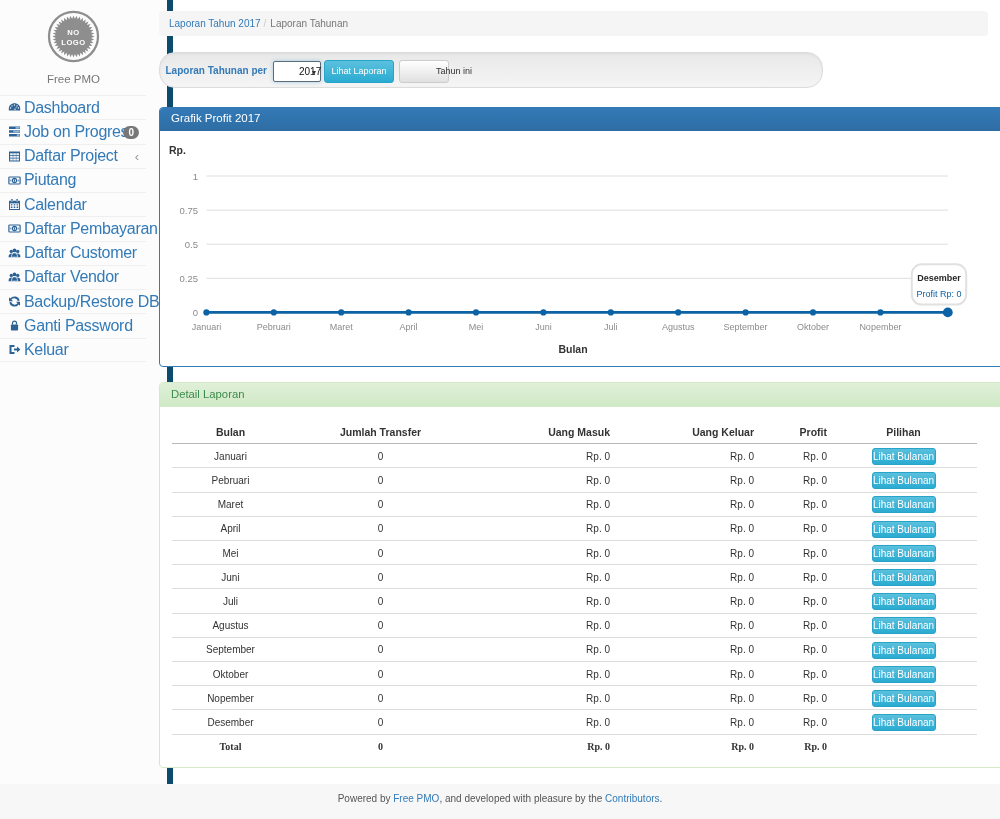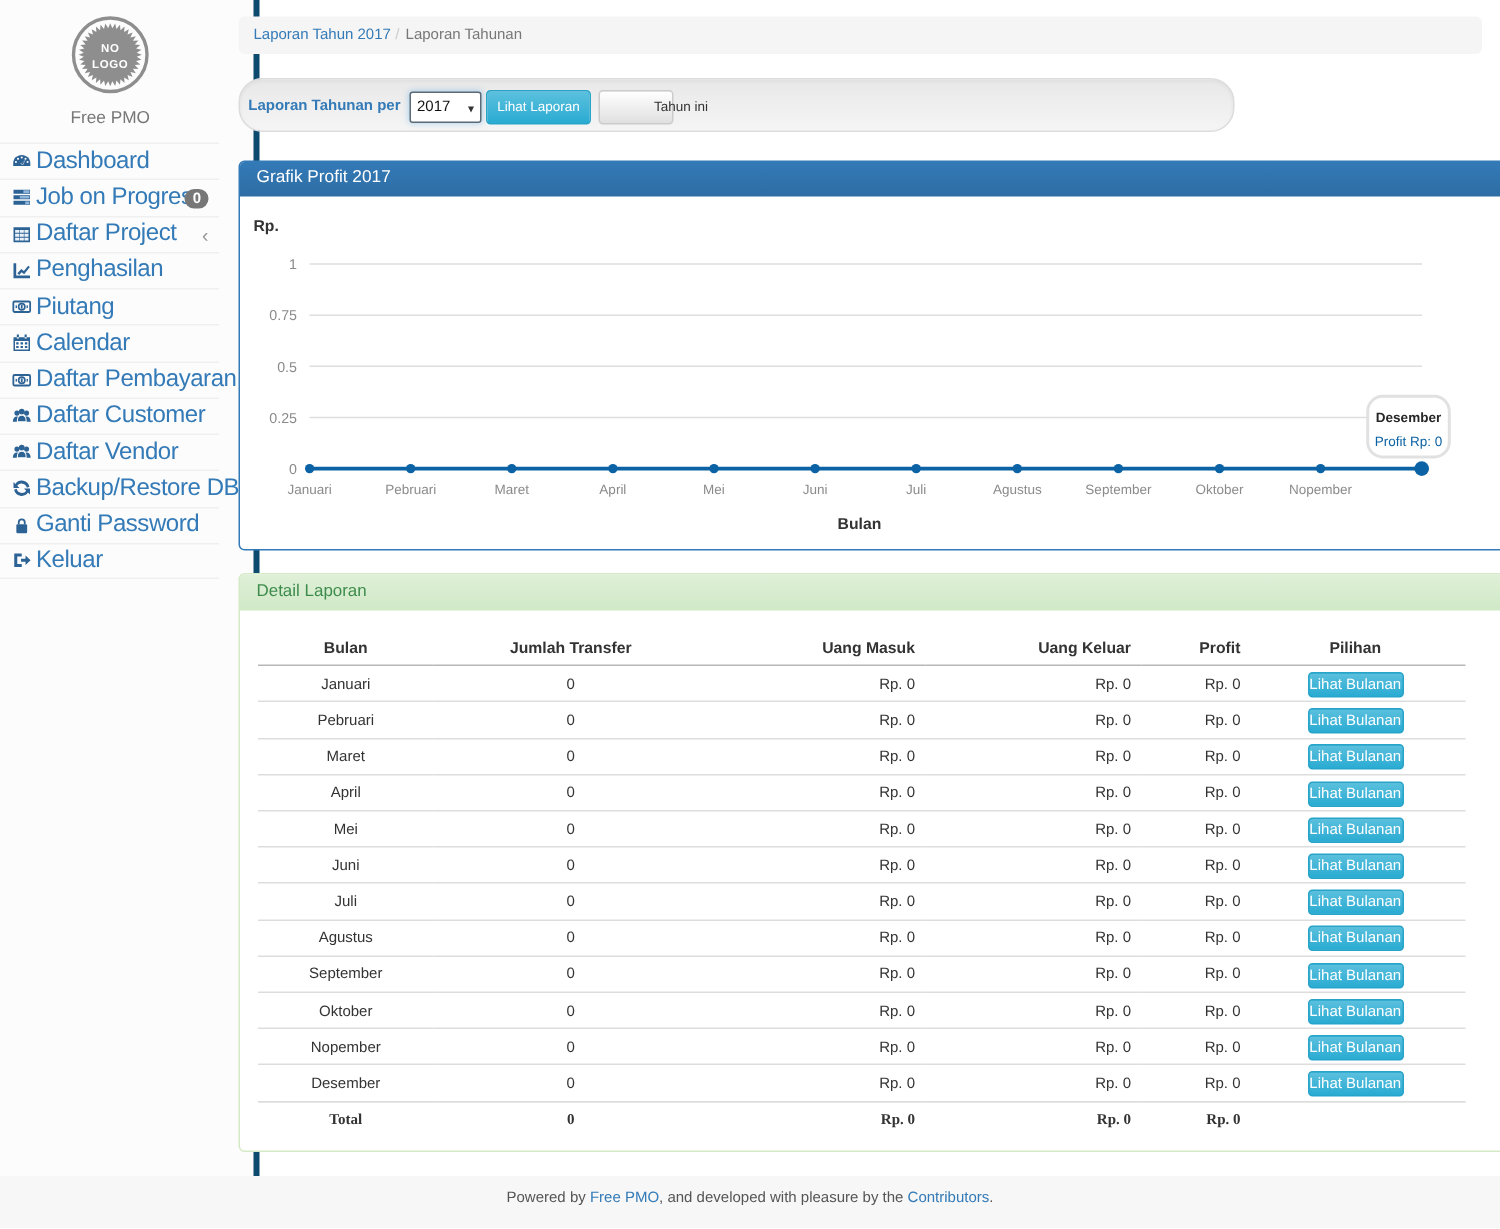--- a/index.html
+++ b/index.html
@@ -1,33 +1,33 @@
 <!DOCTYPE html>
 <html><head>
 <meta charset="utf-8">
 <style>
 * { margin:0; padding:0; box-sizing:border-box; }
 html,body { width:1000px; height:819px; background:#fff; font-family:"Liberation Sans", sans-serif; }
 #page { position:relative; width:1000px; height:819px; overflow:hidden; background:#fff; }
-#sidebar { position:absolute; left:0; top:0; width:173px; height:784px; background:#fcfcfc; border-right:4px solid #0c4a6e; }
+#sidebar { position:absolute; left:0; top:0; width:173px; height:784px; background:#fcfcfc; border-right:6px solid #0c4a6e; }
 #logo { position:absolute; left:0; top:8px; width:147px; text-align:center; }
 #brand { position:absolute; left:0; top:73px; width:147px; text-align:center; font-size:11.5px; color:#777; }
 #menu { position:absolute; left:0; top:95px; width:146px; list-style:none; }
 #menu li { position:relative; height:24.25px; border-top:1px solid #efefef; }
 #menu li:last-child { border-bottom:1px solid #efefef; }
 #menu li a { position:absolute; left:8px; top:0; height:100%; display:flex; align-items:center; text-decoration:none; color:#337ab7; font-size:16px; letter-spacing:-0.3px; white-space:nowrap; }
 #menu li a svg { margin-right:3px; flex:none; }
 .badge0 { position:absolute; right:7px; top:5.5px; background:#777; color:#fff; font-size:10px; font-weight:bold; line-height:13px; padding:0 5px; border-radius:8px; }
 .chev { position:absolute; right:7px; top:4px; font-size:13px; color:#999; }
 .bc { position:absolute; left:159px; top:11px; width:829px; height:25px; background:#f5f5f5; border-radius:4px; font-size:10px; line-height:25px; padding-left:10px; color:#777; }
 .bc a { color:#337ab7; text-decoration:none; }
 .bc .sep { color:#ccc; padding:0 4px 0 3px; }
 .well { position:absolute; left:159px; top:52px; width:664px; height:36px; background:linear-gradient(to bottom,#e8e8e8 0,#f5f5f5 100%); border:1px solid #dcdcdc; border-radius:16px; box-shadow:inset 0 1px 3px rgba(0,0,0,.05); }
 .well .lbl { position:absolute; left:5.5px; top:0; line-height:36px; font-size:10px; font-weight:bold; color:#337ab7; }
-.sel { position:absolute; left:113px; top:8px; width:48px; height:21px; background:#fff; border:1px solid #5b6b77; border-radius:2px; font-size:10px; color:#111; line-height:19px; padding-left:4px; box-shadow:0 0 4px rgba(100,175,225,0.55); }
+.sel { position:absolute; left:113px; top:8px; width:48px; height:21px; background:#fff; border:1px solid #5b6b77; border-radius:2px; font-size:10px; color:#111; line-height:19px; padding-left:25px; box-shadow:0 0 4px rgba(100,175,225,0.55); }
 .sel .arr { position:absolute; right:4.5px; top:8.5px; width:0; height:0; border-left:2.8px solid transparent; border-right:2.8px solid transparent; border-top:4px solid #333; }
 .btn { position:absolute; font-size:9px; white-space:nowrap; text-align:center; border-radius:3px; line-height:21px; height:23px; }
 .btn-info { background:linear-gradient(to bottom,#5bc0de 0,#2aabd2 100%); border:1px solid #28a4c9; color:#fff; }
 .btn-default { background:linear-gradient(to bottom,#fff 0,#e0e0e0 100%); border:1px solid #ccc; color:#333; }
 .panel { position:absolute; left:159px; width:993px; background:#fff; border-radius:4px; }
 #chartpanel { top:107px; height:260px; border:1px solid #337ab7; }
 #chartpanel .hd { height:23px; background:linear-gradient(to bottom,#337ab7 0,#2e6da4 100%); border-radius:3px 3px 0 0; color:#fff; font-size:11.5px; line-height:21.5px; padding-left:11px; }
 #detailpanel { top:382px; height:386px; border:1px solid #d6e9c6; }
 #detailpanel .hd { height:24px; background:linear-gradient(to bottom,#dff0d8 0,#d0e9c6 100%); border-radius:3px 3px 0 0; color:#3d8b4d; font-size:11.3px; line-height:23px; padding-left:11px; }
 #tbl { position:absolute; left:12px; top:37px; width:805px; border-collapse:collapse; table-layout:fixed; font-size:10px; color:#333; }
@@ -72,26 +72,20 @@
               <path d="M7.6 1.9h4v1.8h-4z M5.2 5.6h6.4v1.8H5.2z M8.8 9.3h2.8v1.8H8.8z" fill="#8fb6d9"></path>
             </svg>Job on Progress</a>
           <span class="badge0">0</span>
         </li>
 <li>
           <a><svg width="13" height="13" viewBox="0 0 13 13" fill="#2d6295">
               <path d="M1 1.5h11v10H1z"></path>
               <path d="M2.1 3.3h2.7v1.9H2.1z M5.2 3.3h2.7v1.9H5.2z M8.3 3.3h2.7v1.9H8.3z M2.1 5.9h2.7v1.9H2.1z M5.2 5.9h2.7v1.9H5.2z M8.3 5.9h2.7v1.9H8.3z M2.1 8.5h2.7v1.9H2.1z M5.2 8.5h2.7v1.9H5.2z M8.3 8.5h2.7v1.9H8.3z" fill="#eaf1f8"></path>
             </svg>Daftar Project</a>
           <span class="chev">‹</span>
-        </li>
-<li>
-          <a><svg width="13" height="13" viewBox="0 0 13 13" fill="#2d6295">
-              <path d="M1 1.5v10h11v-1.8H2.8V1.5z"></path>
-              <path d="M3.6 8.2l2.6-2.8 1.7 1.3 2.9-3.6 1.1 0.9-3.8 4.8-1.7-1.3-1.6 1.8z"></path>
-            </svg>Penghasilan</a>
         </li>
 <li>
           <a><svg width="13" height="13" viewBox="0 0 13 13" fill="#2d6295">
               <rect x="0.9" y="3" width="11.2" height="7" rx="0.8" fill="none" stroke="#2d6295" stroke-width="1.2"></rect>
               <circle cx="6.5" cy="6.5" r="2.1" fill="none" stroke="#2d6295" stroke-width="1.1"></circle>
               <rect x="5.9" y="5.3" width="1.2" height="2.4"></rect>
               <rect x="2.4" y="5.6" width="0.9" height="1.8"></rect>
               <rect x="9.7" y="5.6" width="0.9" height="1.8"></rect>
             </svg>Piutang</a>
         </li>

